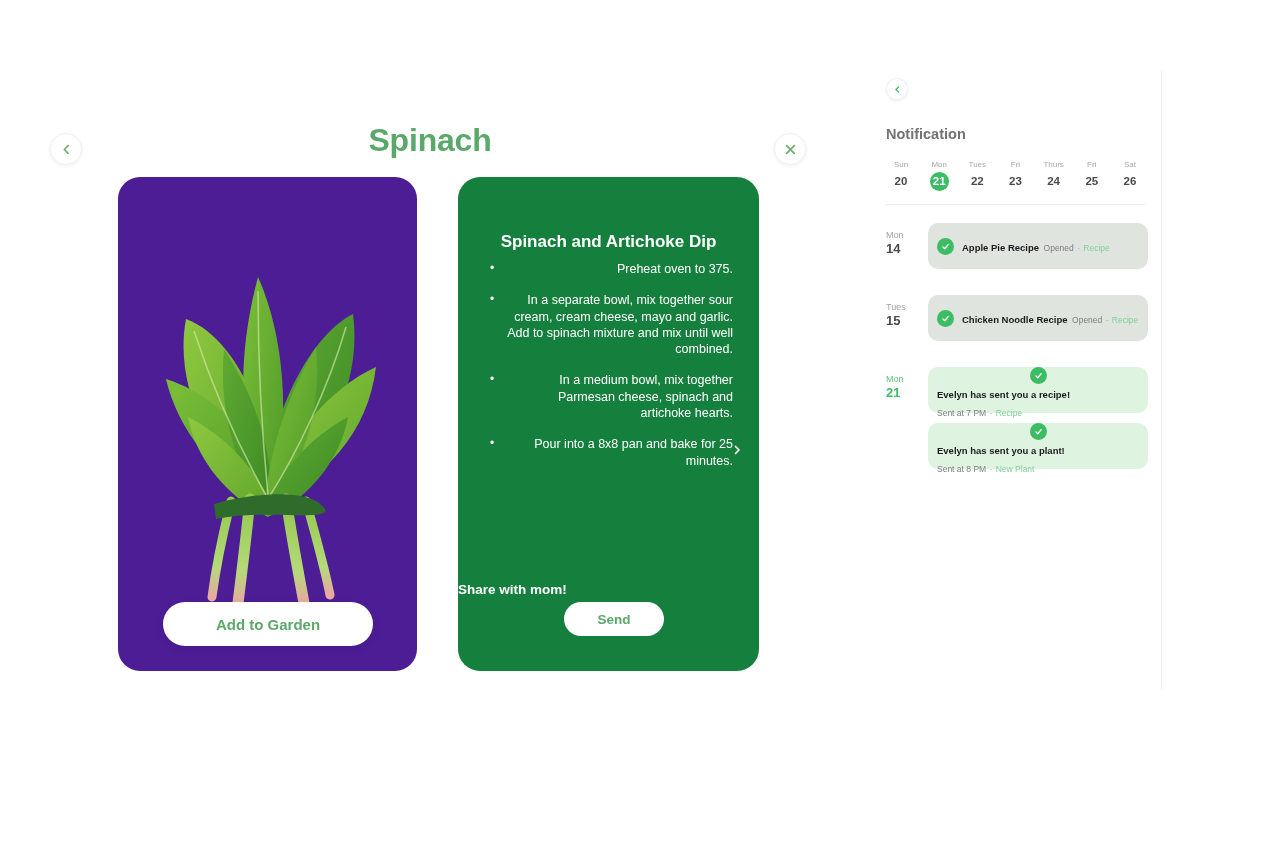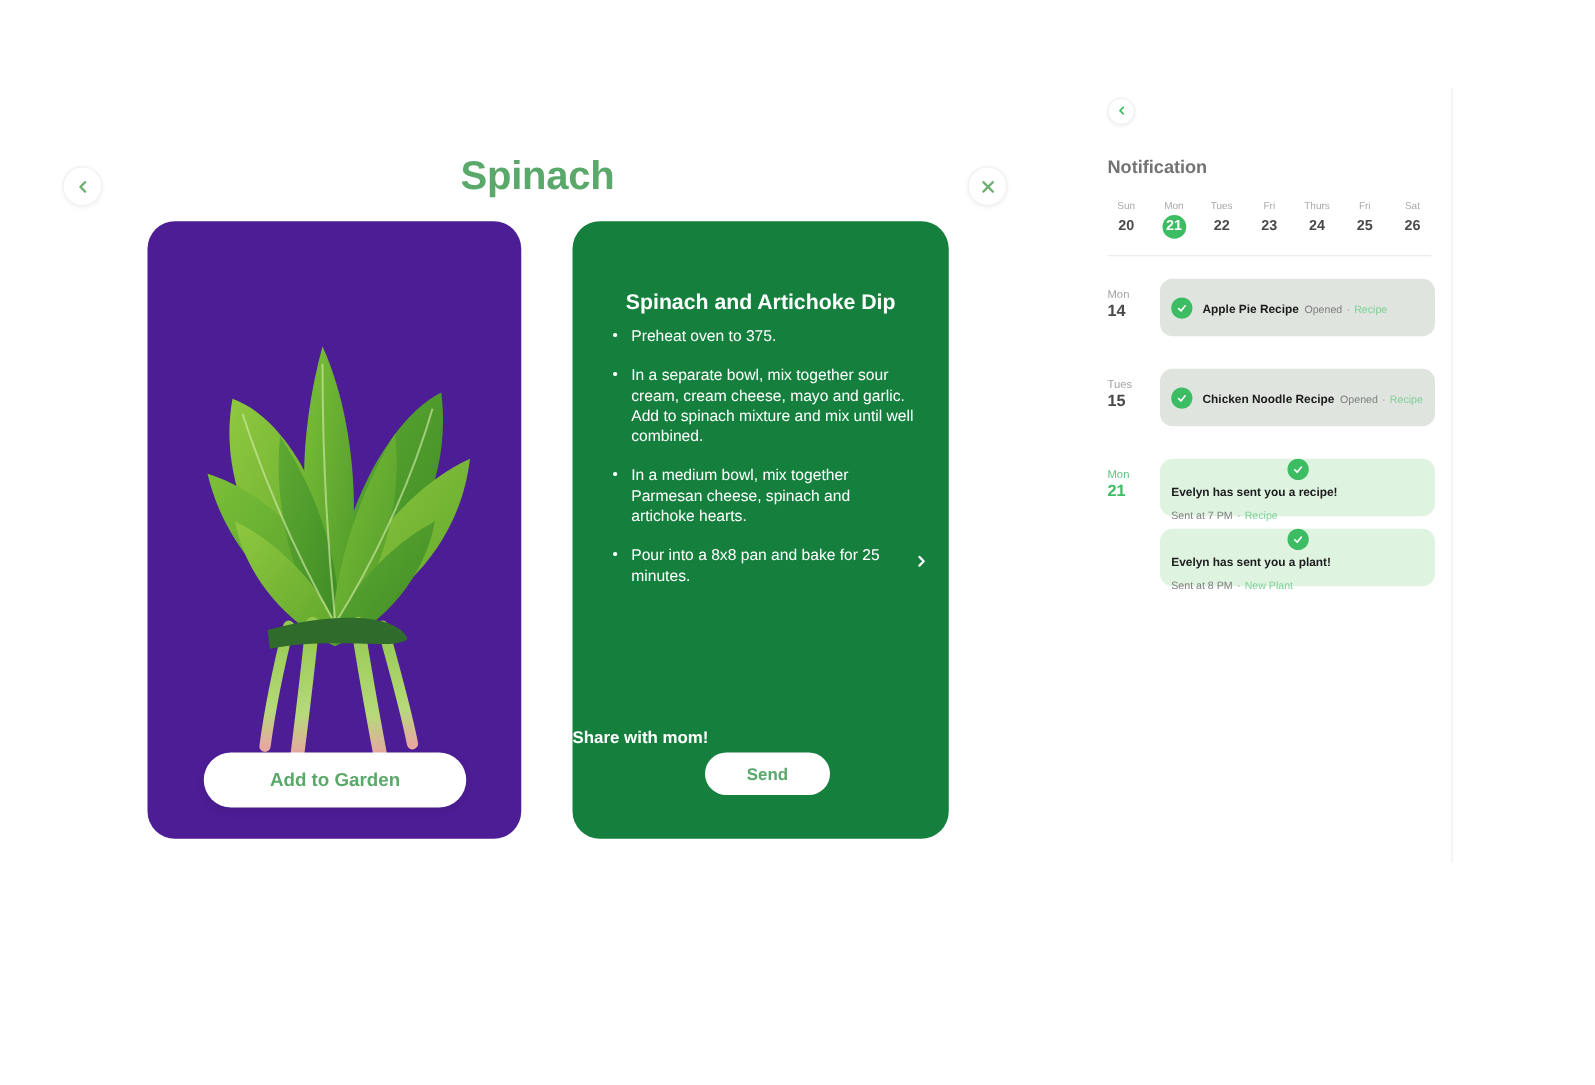--- a/index.html
+++ b/index.html
@@ -115,20 +115,21 @@
     font-size: 17px;
     font-weight: bold;
   }
 
   .recipe-steps {
     position: absolute;
     left: 30px;
     top: 84px;
     width: 245px;
     list-style: none;
+    text-align: right;
   }
   .recipe-steps li {
     position: relative;
     padding-left: 17px;
     margin-bottom: 15px;
     color: #ffffff;
     font-size: 12.5px;
     line-height: 16.3px;
   }
   .recipe-steps li::before {

